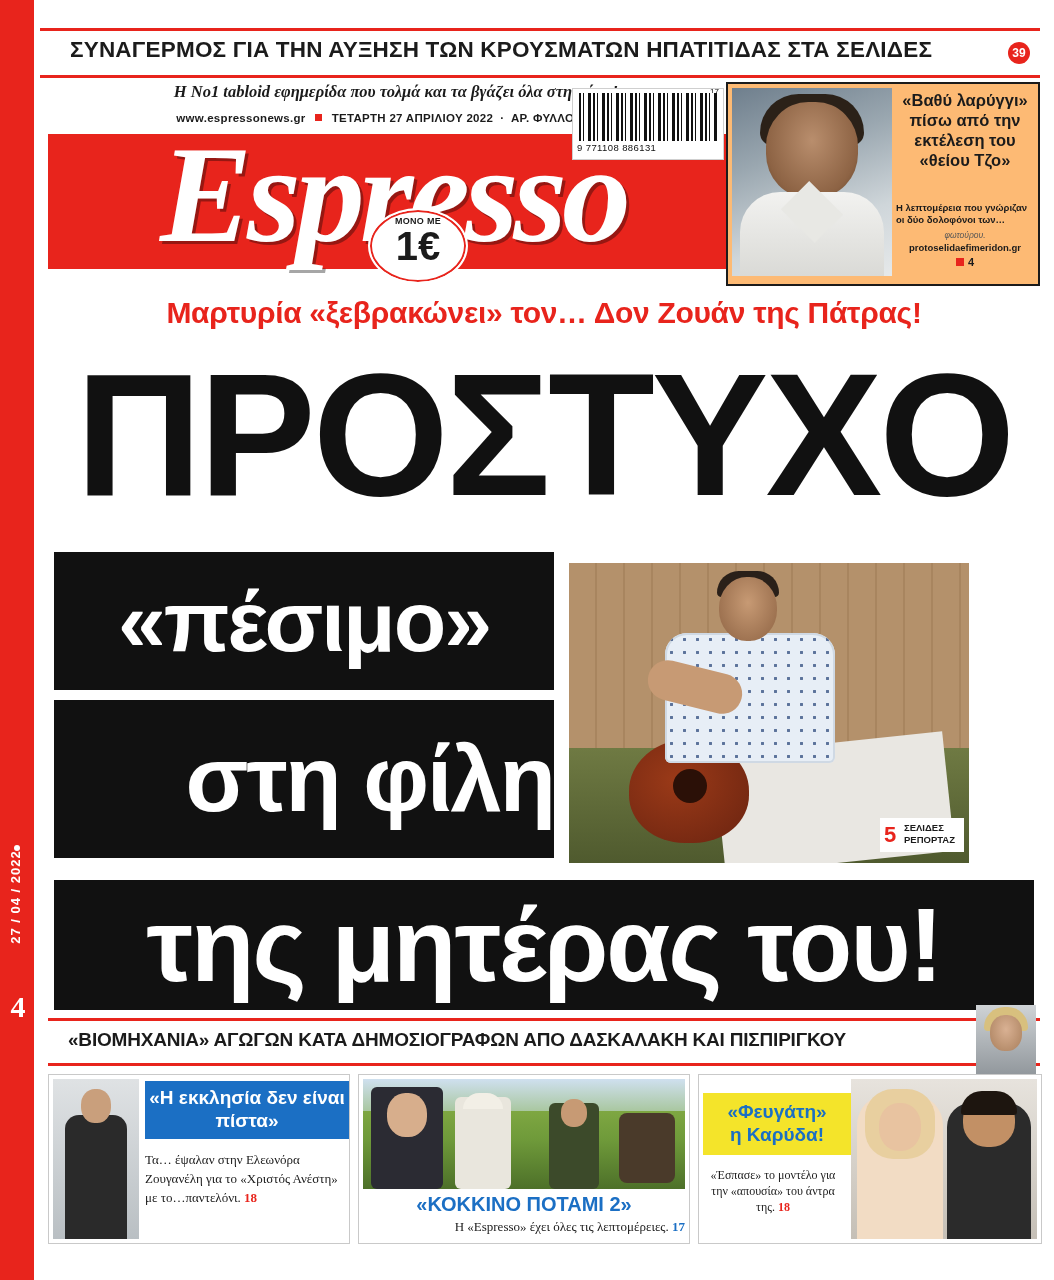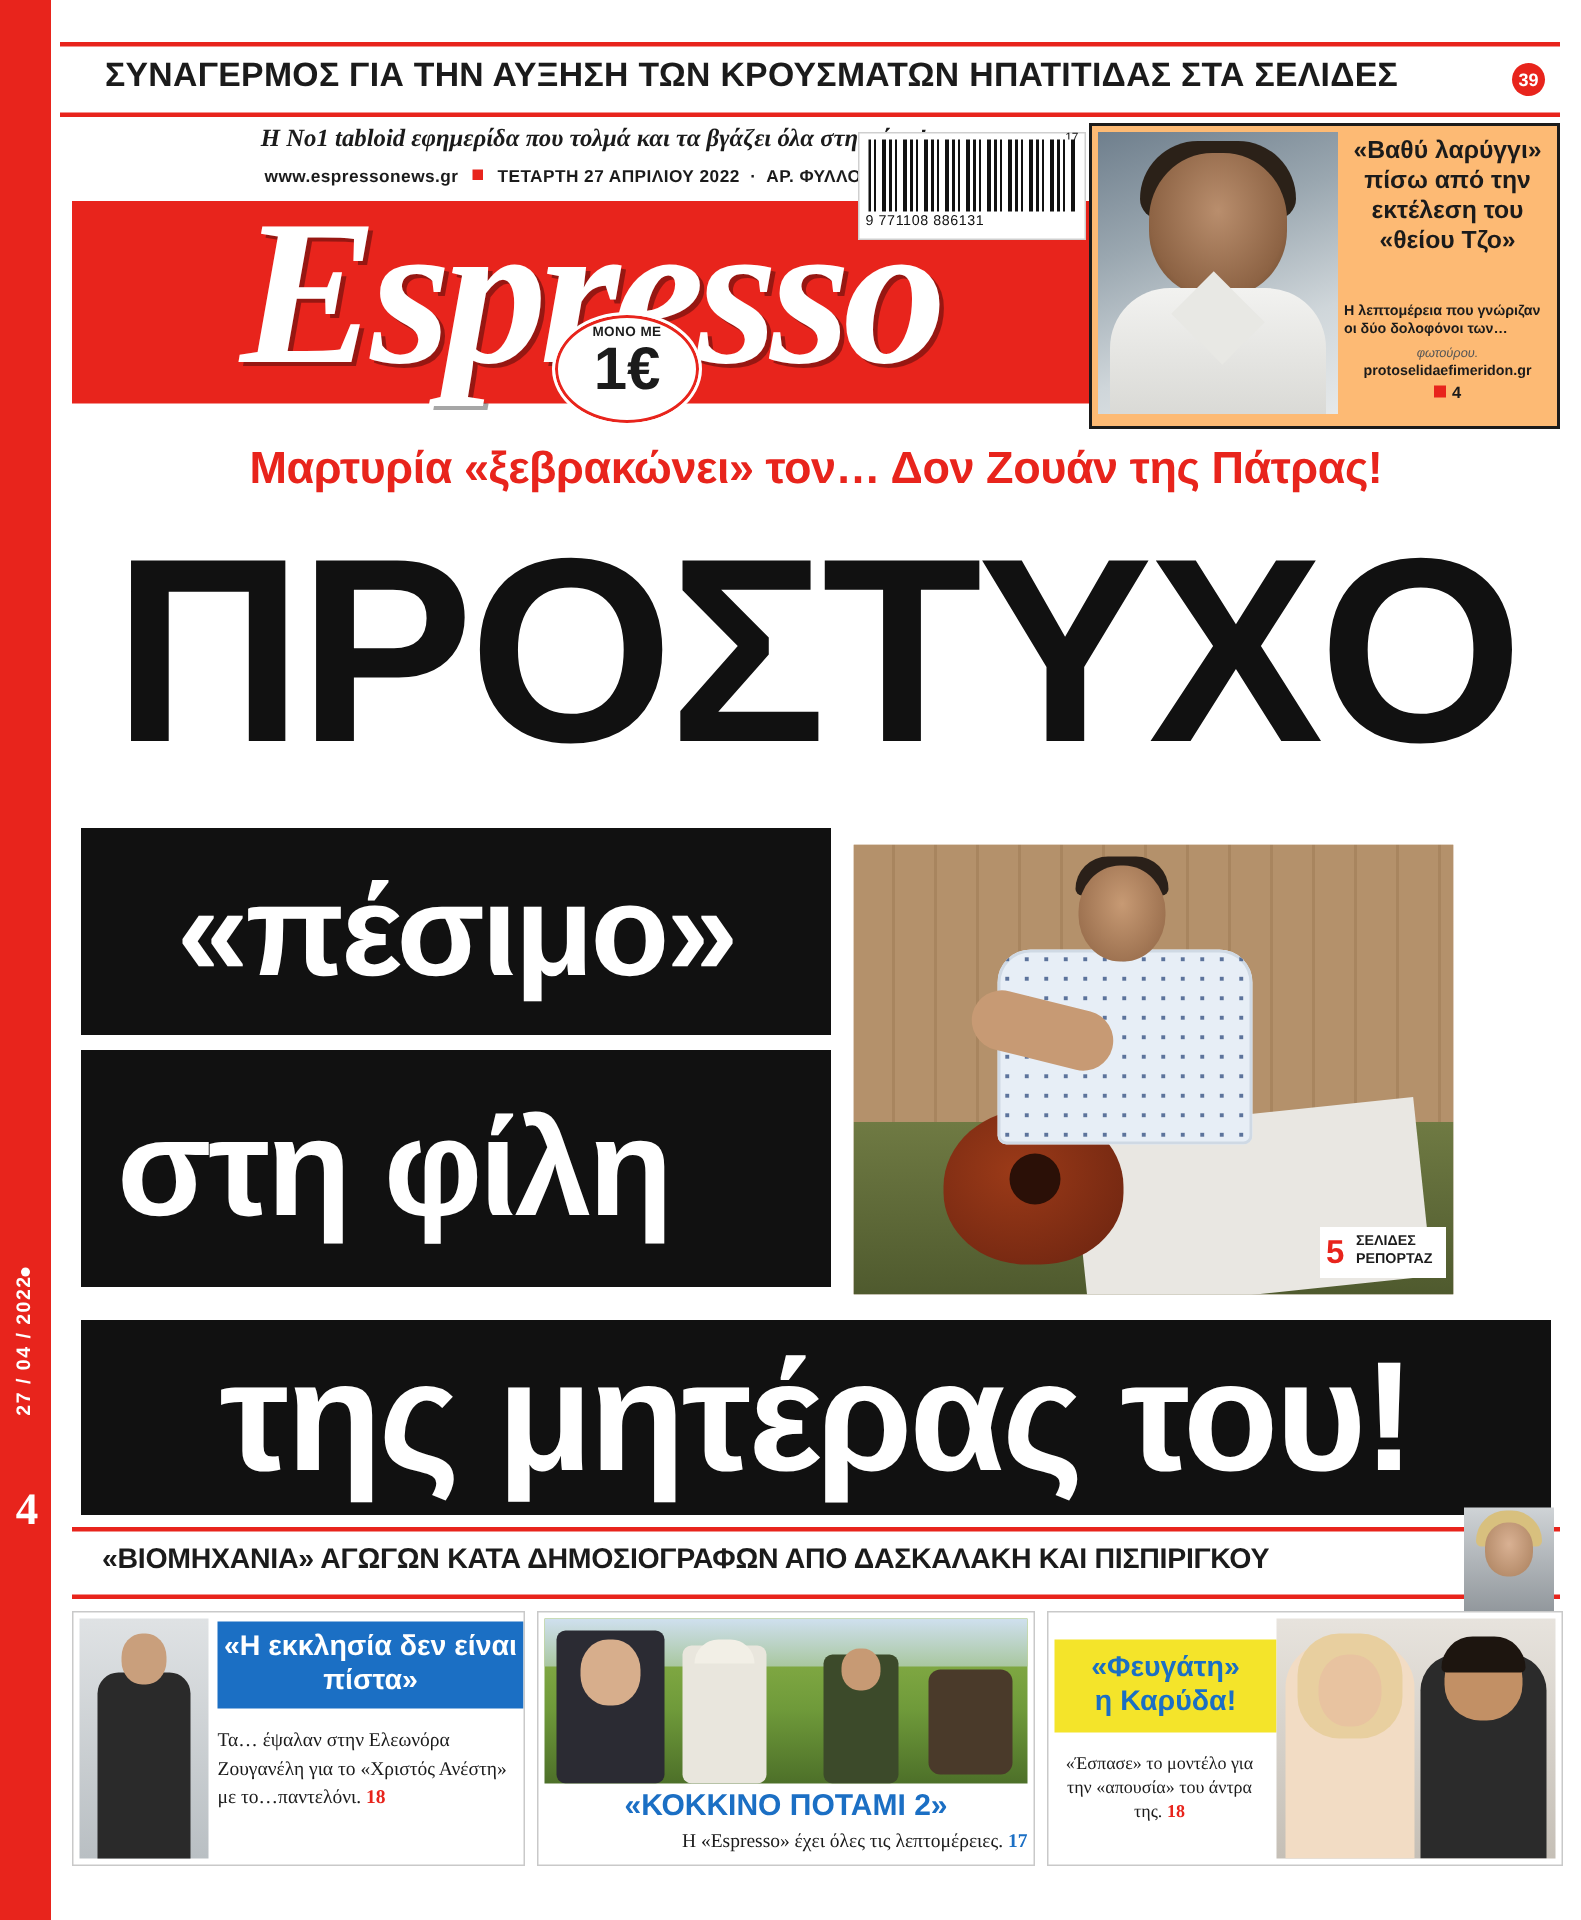--- a/index.html
+++ b/index.html
@@ -152,22 +152,22 @@
     position:absolute;left:54px;top:552px;width:500px;height:138px;background:#111;
   }
   .head-black-a span{
     position:absolute;left:0;top:0;width:500px;height:138px;line-height:138px;text-align:center;
     color:#fff;font-size:86px;font-weight:bold;letter-spacing:-2px;border-radius:10px;
   }
   .head-black-b{
     position:absolute;left:54px;top:700px;width:500px;height:158px;background:#111;
   }
   .head-black-b span{
-    position:absolute;left:0;top:0;width:500px;height:158px;line-height:158px;text-align:left;
-    color:#fff;font-size:92px;font-weight:bold;letter-spacing:-2px;padding-left:24px;
+    position:absolute;left:0;top:0;width:500px;height:158px;line-height:158px;text-align:right;
+    color:#fff;font-size:92px;font-weight:bold;letter-spacing:-2px;
   }
   .head-black-c{
     position:absolute;left:54px;top:880px;width:980px;height:130px;background:#111;
   }
   .head-black-c span{
     position:absolute;left:0;top:0;width:980px;height:130px;line-height:130px;text-align:center;
     color:#fff;font-size:104px;font-weight:bold;letter-spacing:-2px;
   }
 
   

